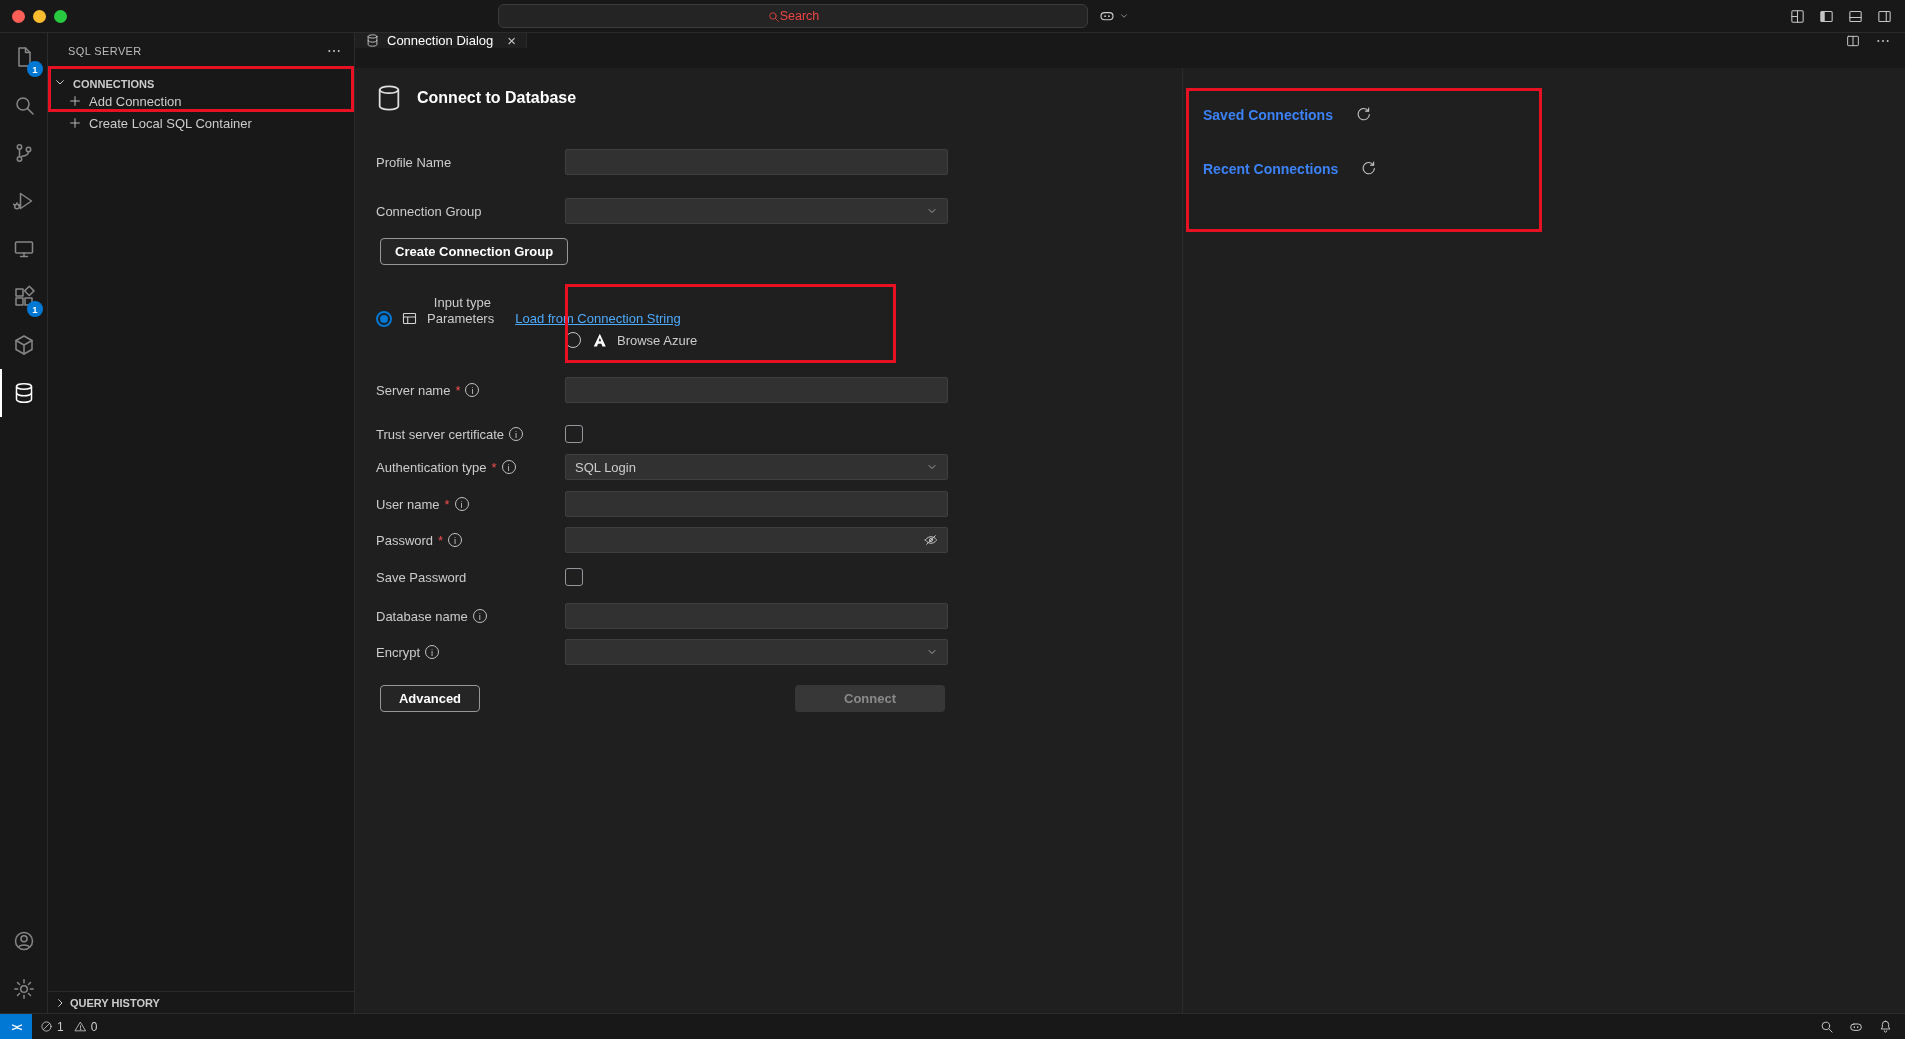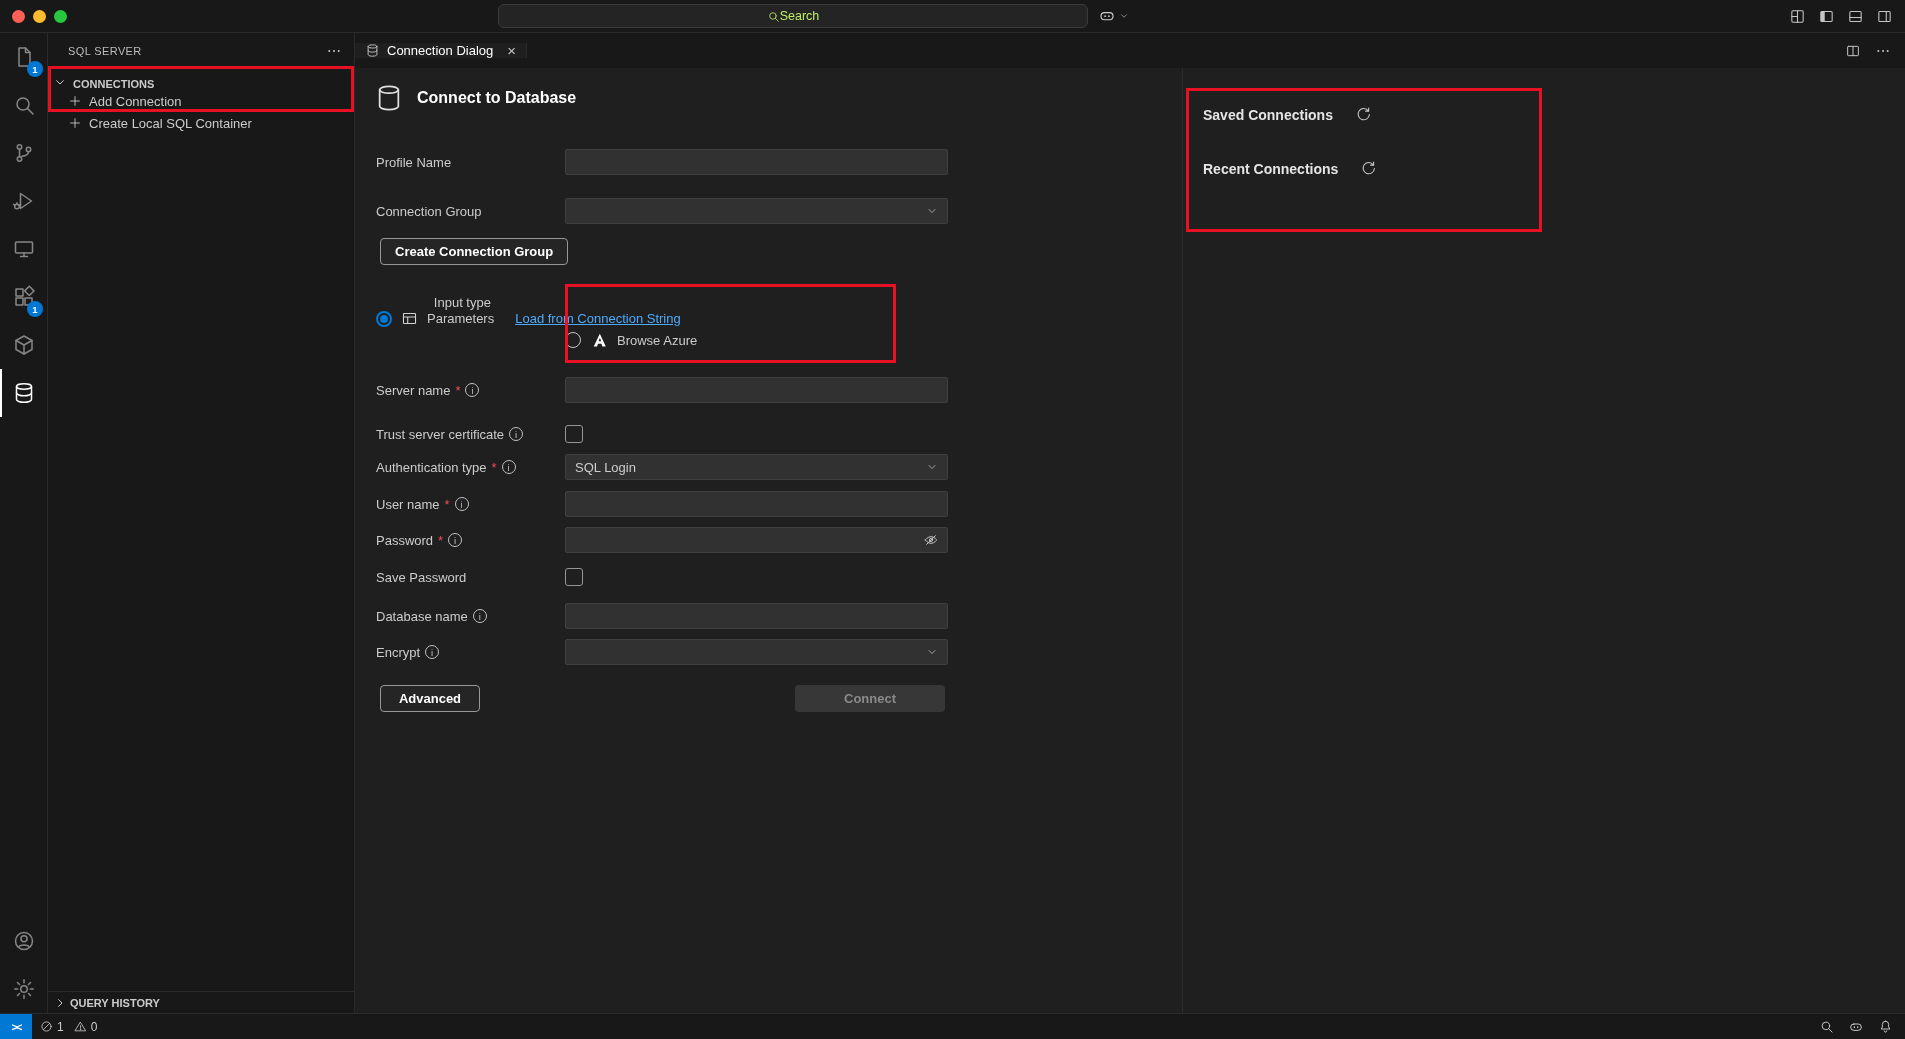--- a/index.html
+++ b/index.html
@@ -11,21 +11,21 @@
   .ic { stroke:currentColor; fill:none; stroke-width:1.5; stroke-linecap:round; stroke-linejoin:round; }
 
   
   .titlebar { position:absolute; left:0; top:0; width:100%; height:33px; background:#181818; border-bottom:1px solid #2b2b2b; }
   .traffic { position:absolute; left:12px; top:10px; display:flex; gap:8px; }
   .tl { width:13px; height:13px; border-radius:50%; }
   .tl.red{ background:#ff5f57; } .tl.yellow{ background:#febc2e; } .tl.green{ background:#28c840; }
   .nav-arrows { position:absolute; left:636px; top:0; height:33px; display:flex; align-items:center; gap:14px; color:#cfcfcf; }
   .command-center { position:absolute; left:498px; top:4px; width:590px; height:24px; background:#242424;
     border:1px solid #3b3b3b; border-radius:6px; display:flex; align-items:center; justify-content:center;
-    gap:0; color:#bef264; font-size:12.5px; cursor:pointer; }
+    gap:0; color:#ef4444; font-size:12.5px; cursor:pointer; }
   .copilot-chip { position:absolute; left:1098px; top:4px; height:24px; display:flex; align-items:center; gap:3px; color:#cccccc; cursor:pointer; }
   .tb-right { position:absolute; right:12px; top:0; height:33px; display:flex; align-items:center; gap:12px; color:#c5c5c5; }
 
   
   .activitybar { position:absolute; left:0; top:33px; bottom:26px; width:48px; background:#181818;
     border-right:1px solid #2b2b2b; display:flex; flex-direction:column; }
   .ab-item { width:47px; height:48px; display:flex; align-items:center; justify-content:center; position:relative; color:#868686; cursor:pointer; }
   .ab-item.active { color:#ffffff; box-shadow:inset 2px 0 0 #ffffff; }
   .ab-badge { position:absolute; right:4px; bottom:4px; min-width:16px; height:16px; padding:0 2px; border-radius:9px;
     background:#0078d4; color:#ffffff; font-size:9.5px; font-weight:700; display:flex; align-items:center; justify-content:center; }
@@ -35,21 +35,21 @@
   .sidebar { position:absolute; left:48px; top:33px; bottom:26px; width:307px; background:#181818; border-right:1px solid #2b2b2b; }
   .sb-header { height:35px; display:flex; align-items:center; padding:0 12px 0 20px; font-size:11px; letter-spacing:.4px; color:#bcbcbc; }
   .sb-header .more { margin-left:auto; color:#c5c5c5; cursor:pointer; }
   .sb-section { height:22px; display:flex; align-items:flex-end; gap:5px; padding-left:4px; font-size:11px; font-weight:700; color:#cccccc; cursor:pointer; }
   .sb-item { height:22px; display:flex; align-items:center; gap:7px; padding-left:20px; font-size:13px; color:#cccccc; cursor:pointer; }
   .sb-bottom { position:absolute; left:0; right:0; bottom:0; height:22px; border-top:1px solid #2b2b2b;
     display:flex; align-items:center; gap:2px; padding-left:4px; font-size:11px; font-weight:700; color:#cccccc; cursor:pointer; }
 
   
   .editor { position:absolute; left:355px; top:33px; right:0; bottom:26px; background:#1f1f1f; }
-  .tabbar { height:35px; background:#181818; display:flex; align-items:center; }
+  .tabbar { height:35px; background:#181818; display:flex; align-items:flex-start; }
   .tab { width:172px; background:#1f1f1f; display:flex; align-items:center; gap:7px; padding:0 10px;
     font-size:13px; color:#ffffff; border-right:1px solid #2b2b2b; cursor:pointer; }
   .tab-close { margin-left:auto; color:#c5c5c5; font-size:15px; line-height:1; cursor:pointer; }
   .tab-close::before { content:"×"; }
   .tabbar-right { margin-left:auto; display:flex; align-items:center; gap:14px; padding-right:14px; color:#c5c5c5; }
   .content { position:absolute; left:0; top:35px; right:0; bottom:0; }
 
   .dlg-heading { position:absolute; left:20px; top:15px; display:flex; align-items:center; gap:14px;
     color:#ffffff; font-size:16px; font-weight:600; }
 
@@ -75,21 +75,21 @@
   .link { color:#4daafc; text-decoration:underline; font-size:13px; margin-left:12px; cursor:pointer; }
 
   .btn2 { position:absolute; height:27px; padding:0 14px; background:#252525; border:1px solid #979797;
     border-radius:4px; color:#ffffff; font-size:13px; font-weight:600; font-family:inherit;
     display:flex; align-items:center; justify-content:center; cursor:pointer; }
   .btn-connect { position:absolute; left:440px; top:617px; width:150px; height:27px; background:#373737;
     border:none; border-radius:4px; color:#8a8a8a; font-size:13px; font-weight:600; font-family:inherit; cursor:default; }
 
   .divider-v { position:absolute; left:827px; top:0; bottom:0; width:1px; background:#2b2b2b; }
   .rp-row { position:absolute; left:848px; display:flex; align-items:center; gap:22px;
-    color:#e5e5e5; font-size:14px; font-weight:700; }
+    color:#3b82f6; font-size:14px; font-weight:700; }
   .rp-refresh { color:#cccccc; cursor:pointer; }
 
   
   .statusbar { position:absolute; left:0; right:0; bottom:0; height:26px; background:#181818; border-top:1px solid #2b2b2b;
     display:flex; align-items:center; font-size:12px; color:#cccccc; }
   .remote { width:32px; height:100%; background:#0078d4; color:#ffffff; display:flex; align-items:center;
     justify-content:center; font-size:11px; font-weight:700; letter-spacing:-2px; cursor:pointer; }
   .remote::before { content:"><"; }
   .sb-problems { display:flex; align-items:center; gap:4px; margin-left:8px; cursor:pointer; }
   .sb-problems .cnt { margin-right:6px; }

